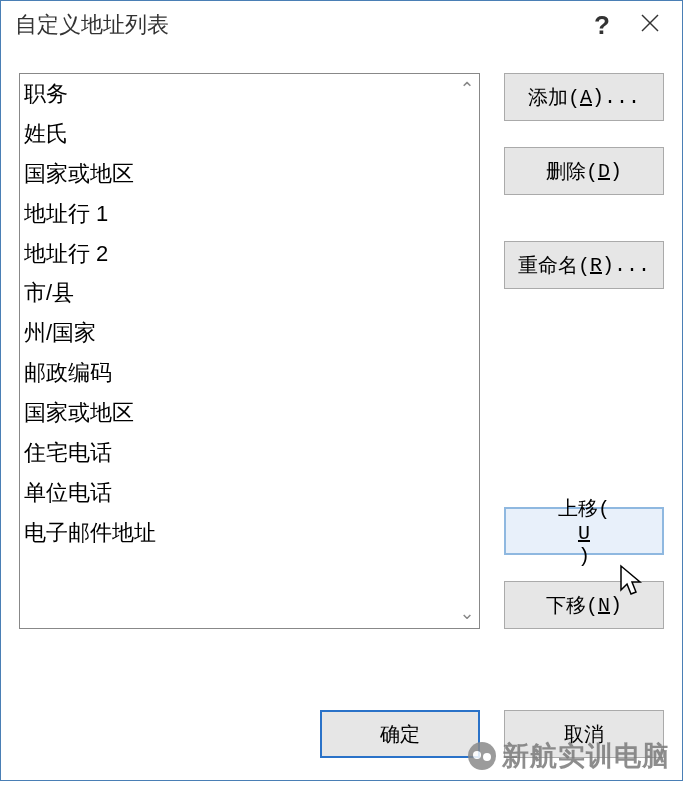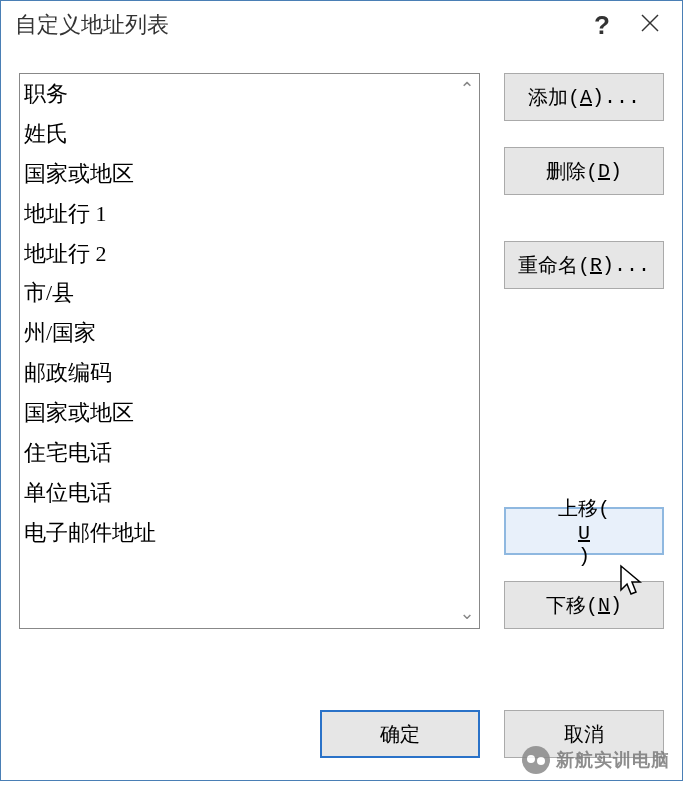--- a/index.html
+++ b/index.html
@@ -84,21 +84,20 @@
       gap: 24px;
     }
     
     .listbox {
       flex: 1;
       border: 1px solid #888;
       background: #fff;
       position: relative;
       height: 556px;
       display: flex;
-      font-family: Liberation Serif, serif;
     }
     
     .listbox-items {
       flex: 1;
       overflow: hidden;
     }
     
     .list-item {
       padding: 4px 8px 4px 4px;
       font-size: 22px;
@@ -229,21 +228,21 @@
     .watermark-icon::before {
       width: 8px; height: 8px;
       left: 5px; top: 9px;
     }
     .watermark-icon::after {
       width: 8px; height: 8px;
       right: 5px; top: 11px;
     }
     
     .watermark-text {
-      font-size: 18px;
+      font-size: 27px;
       color: #7a7a7a;
       font-weight: bold;
       letter-spacing: 1px;
     }
   </style>
 </head>
 <body>
 
 <div class="dialog">
 

